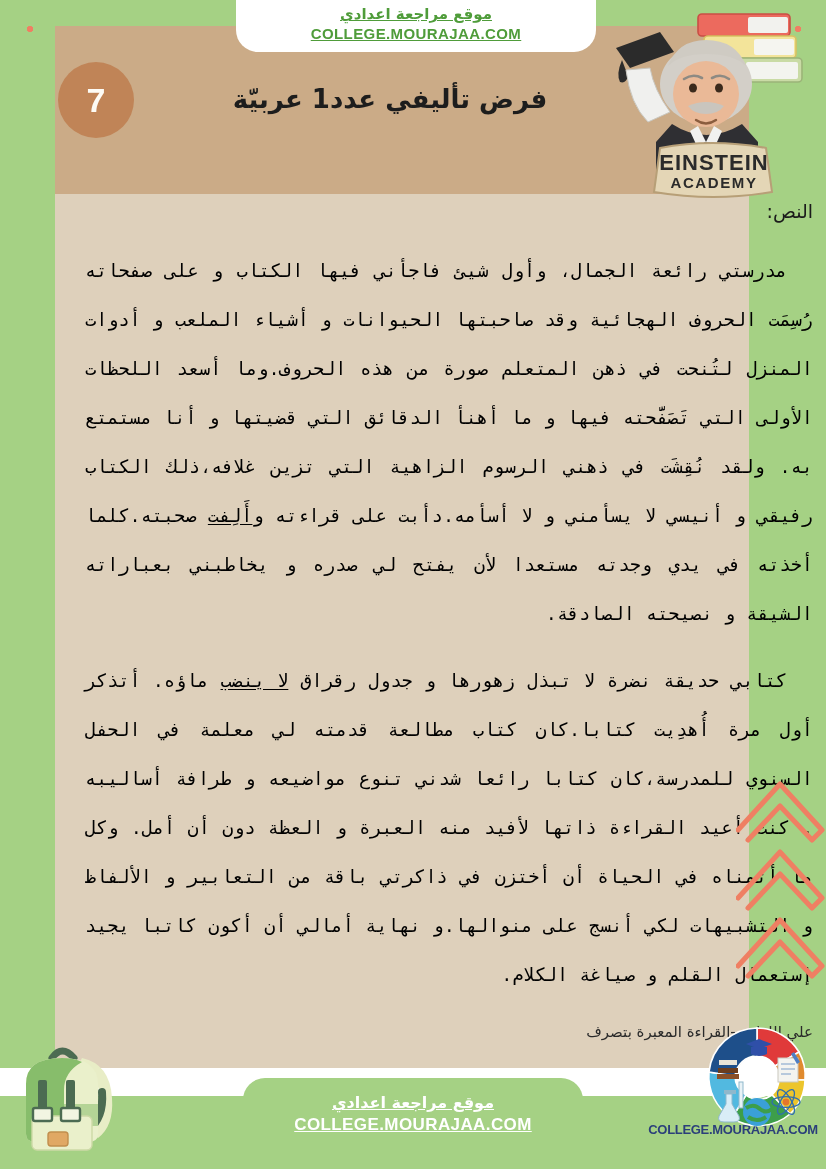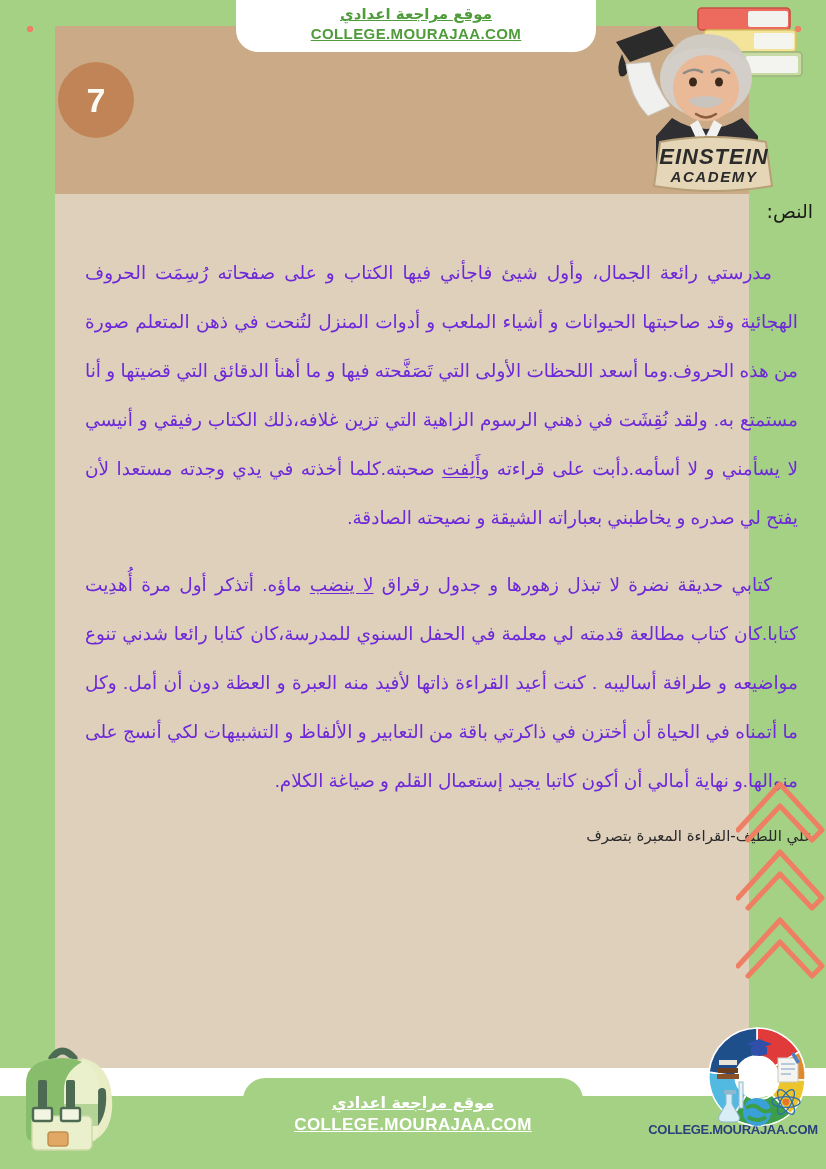--- a/index.html
+++ b/index.html
@@ -57,36 +57,36 @@
   }
   .sheet-title{
     position:absolute;left:120px;top:58px;width:430px;
     text-align:center;
     font-family:"DejaVu Sans", sans-serif;
     font-size:26px;font-weight:bold;color:#1d1d1d;
     direction:rtl;
   }
 
   
-  .mascot{position:absolute;left:598px;top:2px;width:228px;height:192px;z-index:7;font-style:italic;}
+  .mascot{position:absolute;left:598px;top:8px;width:228px;height:192px;z-index:7;}
 
   
   .content{
     position:absolute;left:55px;top:200px;width:788px;
     padding:0 30px;box-sizing:border-box;
     direction:rtl;text-align:right;z-index:3;
   }
   .label-nass{
     font-family:"DejaVu Sans", sans-serif;
     font-size:19px;color:#1b1b1b;margin:0 0 26px 0;
   }
   .para{
-    font-family:Liberation Sans, sans-serif;
-    font-size:18.5px;color:#6d28d9;
-    line-height:49px;margin:0 15px 18px 0;
+    font-family:Liberation Mono, monospace;
+    font-size:18.5px;color:#000000;
+    line-height:49px;margin:0 0 18px 0;
     text-align:justify;text-justify:inter-word;
     text-indent:26px;
   }
   .para u{text-decoration:underline;text-underline-offset:2px;}
   .attrib{
     font-family:"DejaVu Sans", sans-serif;
     font-size:15px;color:#2a2a2a;
     margin-top:22px;text-align:right;direction:rtl;
   }
 
@@ -138,20 +138,21 @@
 <div class="top-white"></div>
 <div class="top-brand">
   <div class="ar">موقع مراجعة اعدادي</div>
   <div class="en">COLLEGE.MOURAJAA.COM</div>
 </div>
 
 <div class="sheet">
 
   <div class="sheet-header">
     <div class="badge">7</div>
+    <div class="sheet-title">فرض تأليفي عدد1 عربيّة</div>
   </div>
 
 </div>
 
 <div class="mascot">
   <svg width="228" height="192" viewBox="0 0 228 192">
 
     <g>
       <rect x="100" y="6" width="92" height="22" rx="4" fill="#ec6a5e" stroke="#c94f45" stroke-width="1.6"></rect>
       <rect x="150" y="9" width="40" height="16" rx="2" fill="#f2f2ee"></rect>

